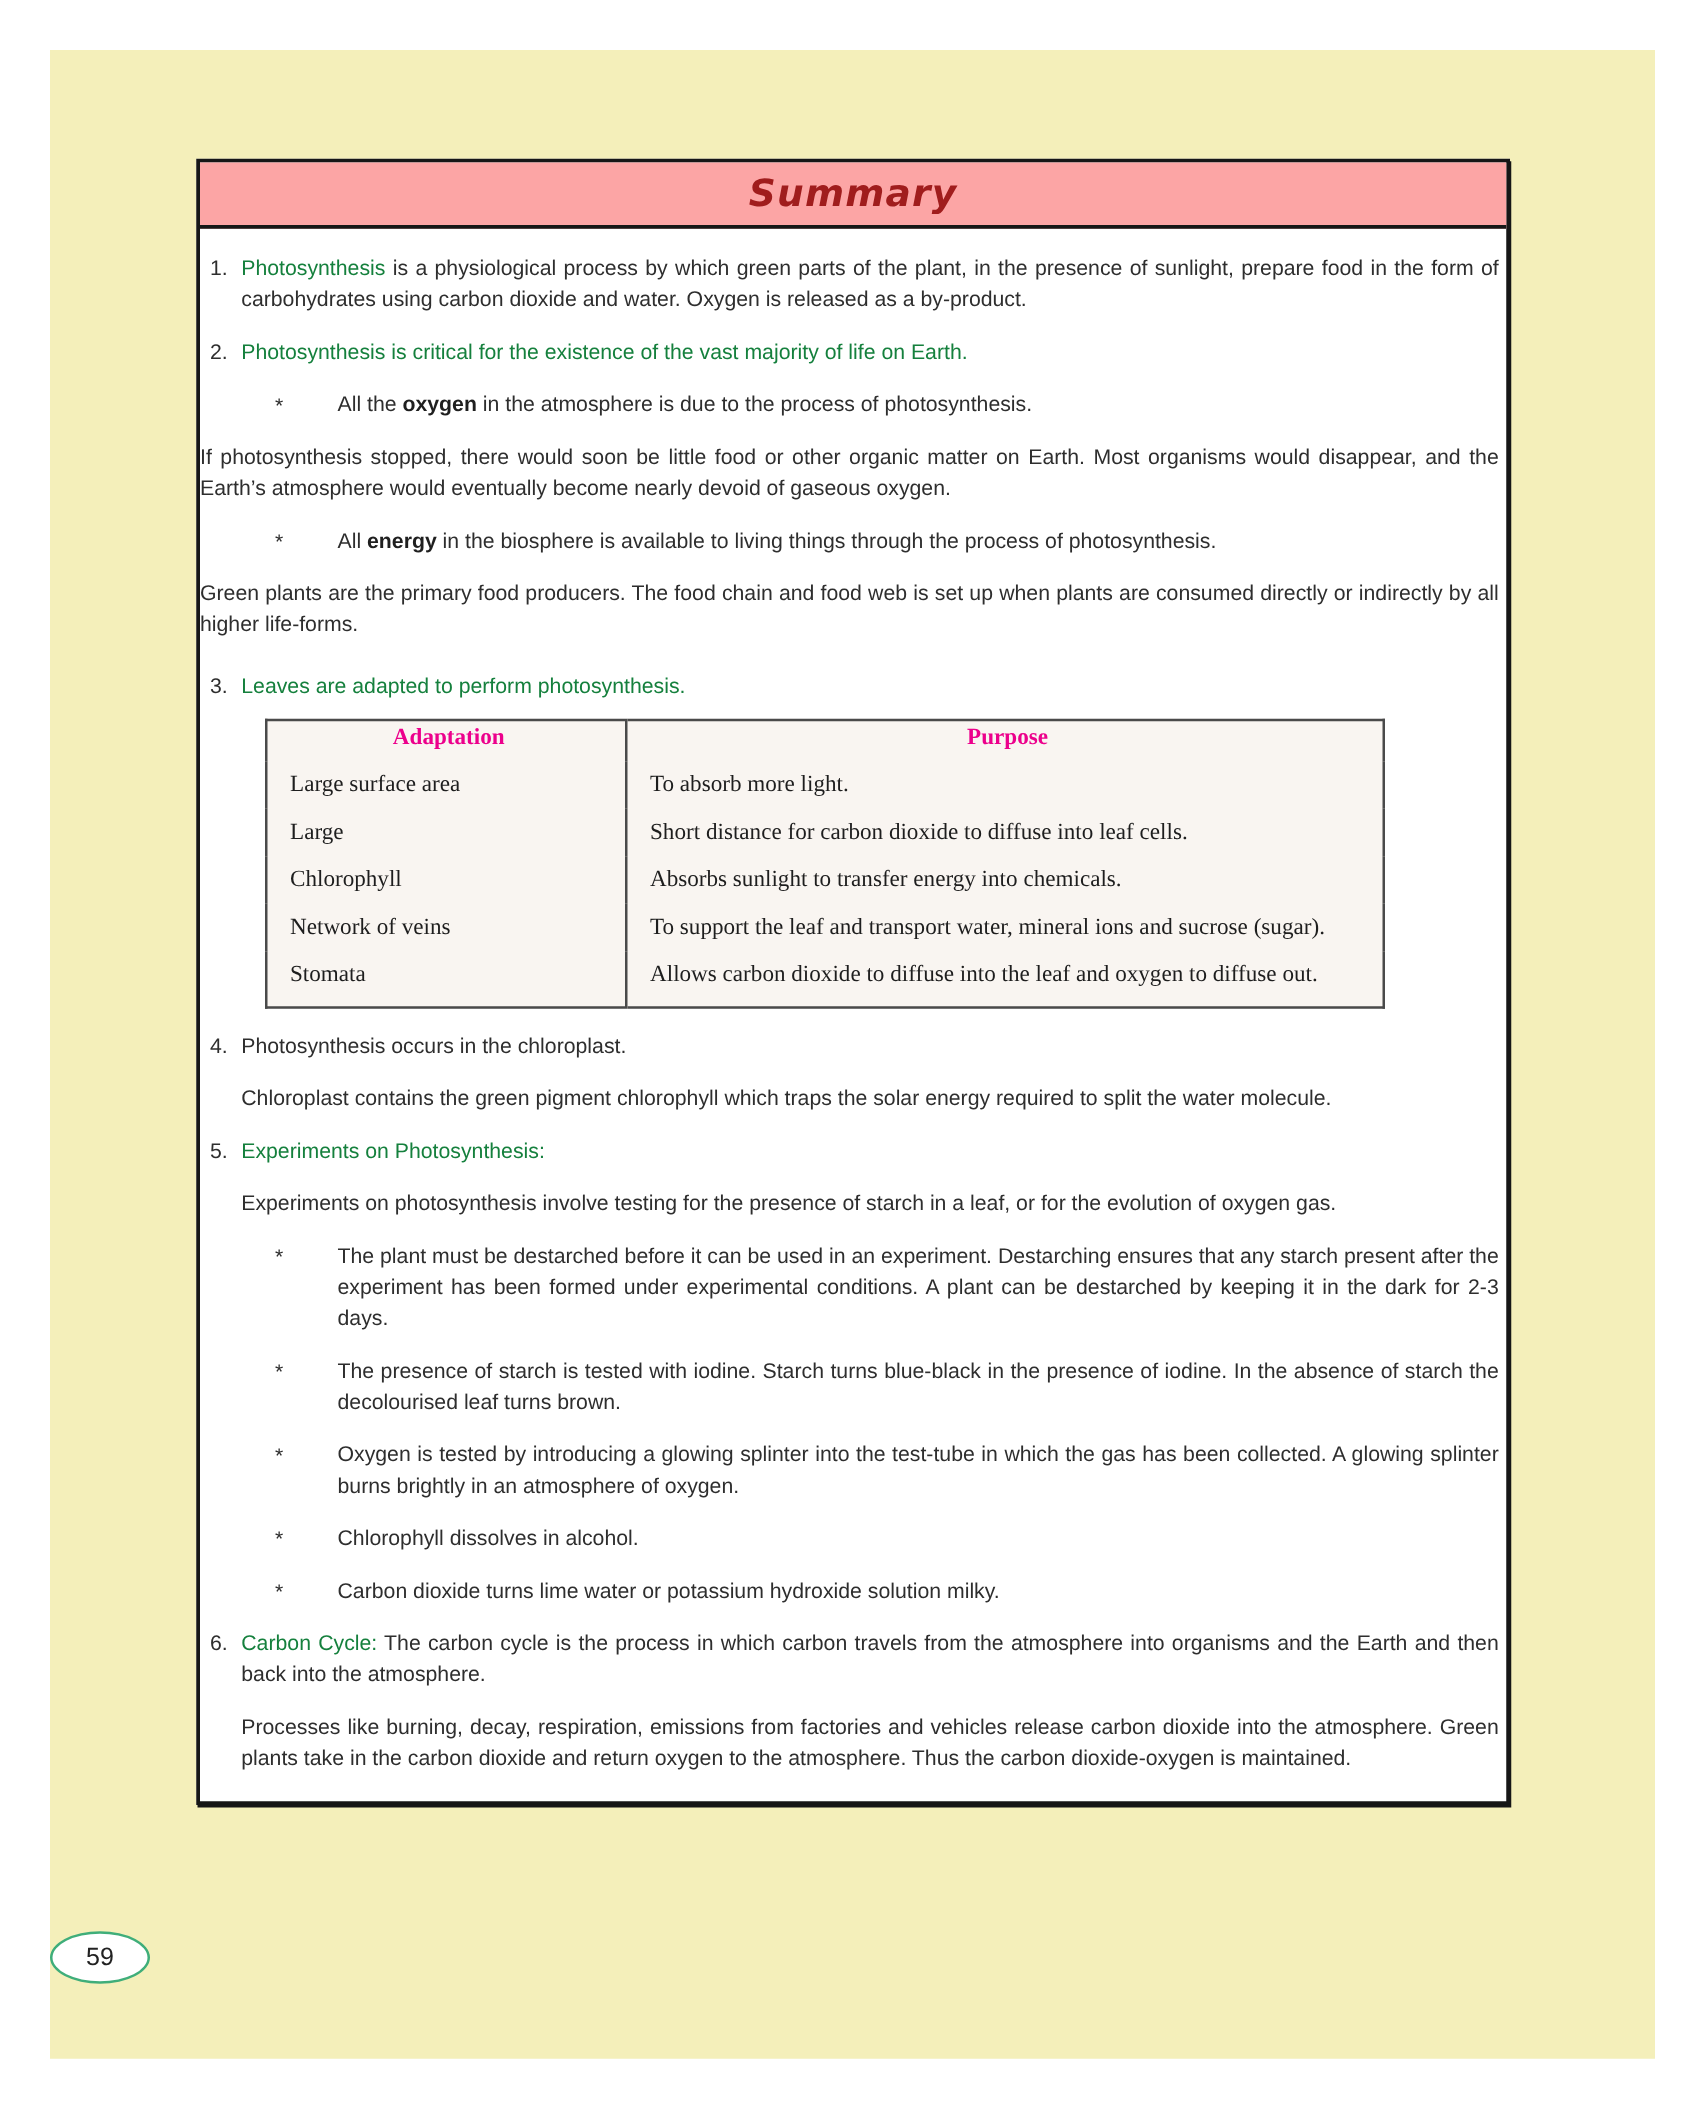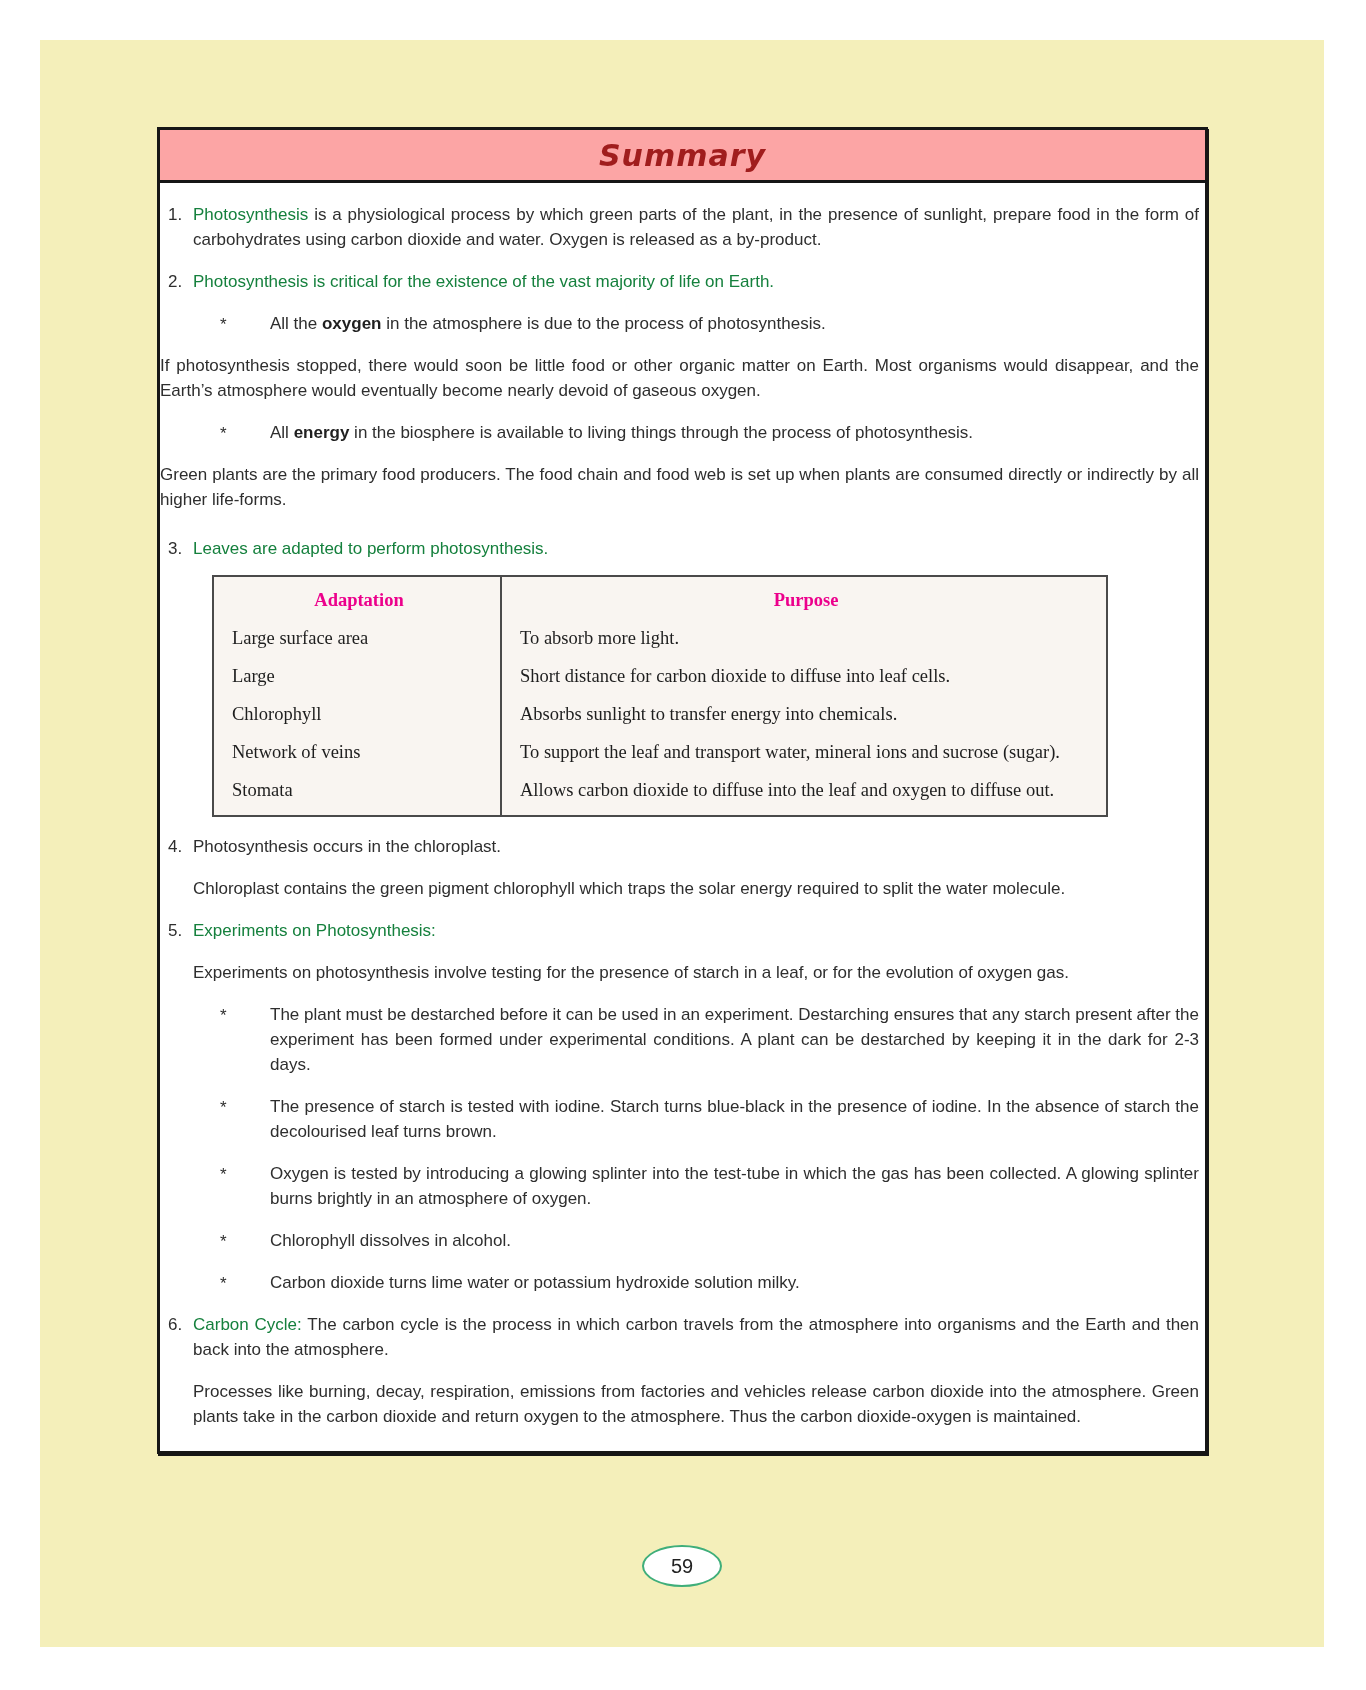--- a/index.html
+++ b/index.html
@@ -67,30 +67,30 @@
   .adapt-table th, .adapt-table td {
     font-weight: normal;
     vertical-align: top;
     padding: 6px 14px 6px 18px;
     line-height: 26px;
   }
   .adapt-table th {
     font-weight: bold;
     color: #EC008C;
     text-align: center;
-    padding-top: 10px;
+    padding-top: 0;
   }
   .adapt-table .col-purpose { border-left: 2px solid #4a4a4a; }
   .adapt-table col.c1 { width: 288px; }
   .adapt-table tr.last td { padding-bottom: 12px; }
   .page-num-wrap {
     position: absolute;
     left: 0; width: 1284px;
     top: 1505px;
-    display: flex; justify-content: center;
+    display: flex; 
   }
   .page-num {
     width: 76px; height: 38px;
     background: #ffffff;
     border: 2px solid #3FAE7A;
     border-radius: 50%;
     display: flex; align-items: center; justify-content: center;
     font-size: 20px; color: #222222;
   }
 </style>

